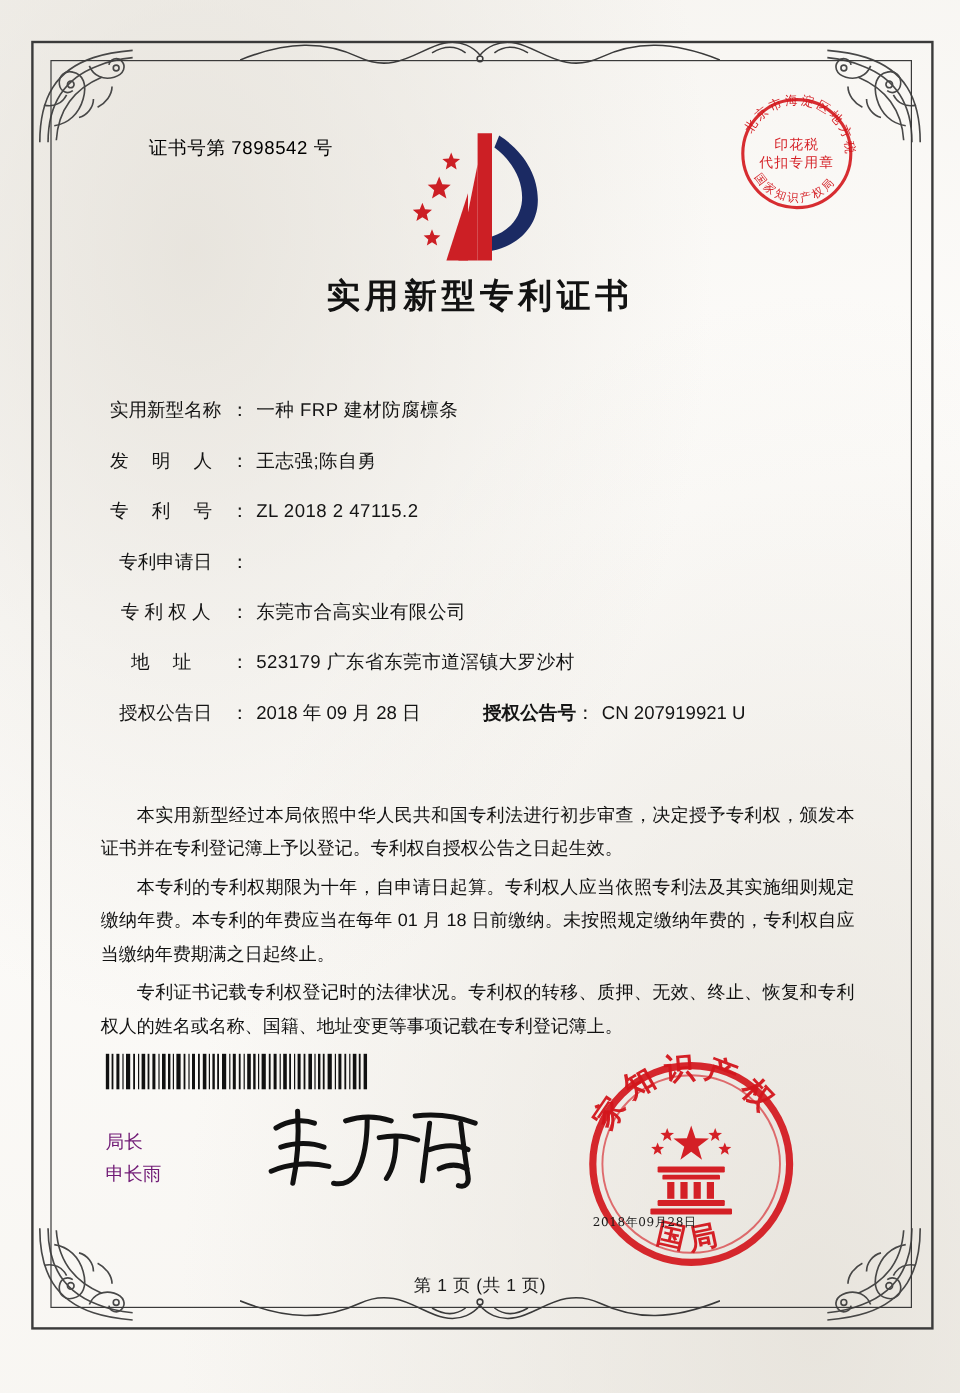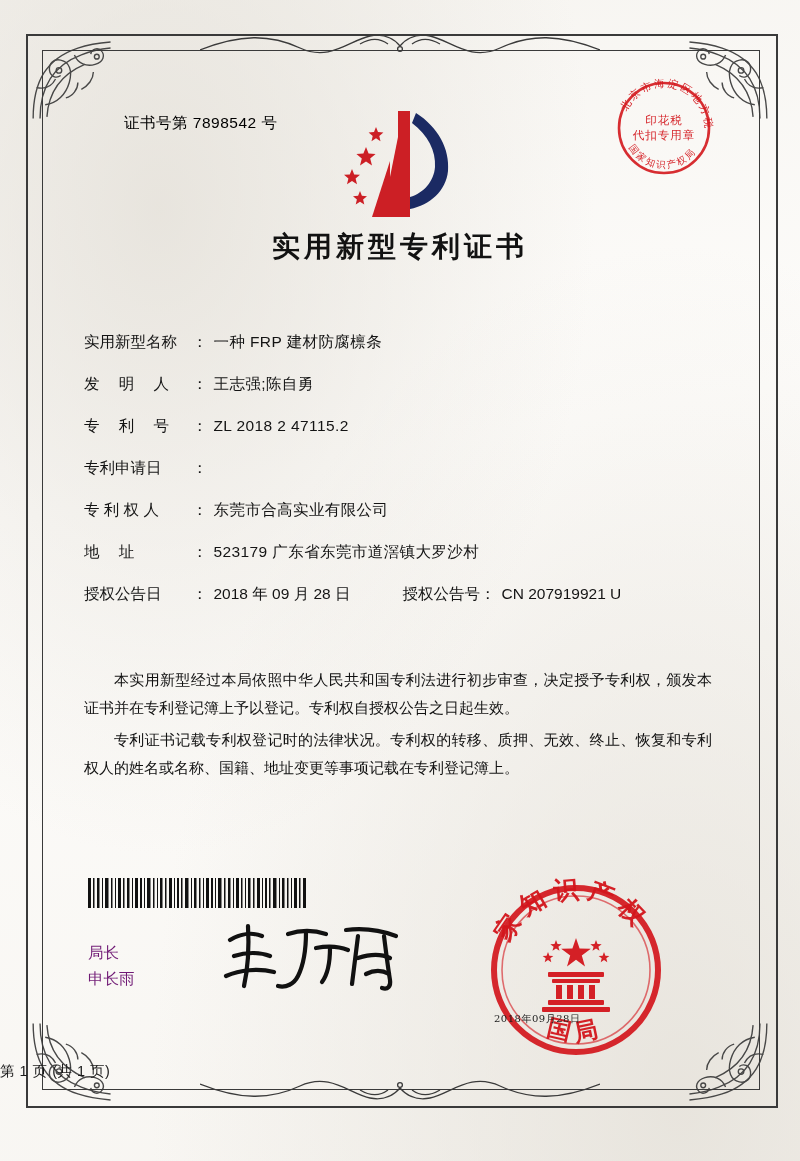--- a/index.html
+++ b/index.html
@@ -111,35 +111,36 @@
     align-items: baseline;
     margin-bottom: 21px;
     font-size: 15.5px;
     color: #141414;
   }
   .field-label {
     width: 108px;
     flex: none;
     letter-spacing: 0px;
     white-space: nowrap;
+    text-align: center;
   }
   .field-label.spaced { letter-spacing: 7.5px; }
   .field-colon { flex: none; margin-right: 6px; }
   .field-value {
     flex: 1;
     letter-spacing: 0.4px;
   }
 
   
   .field-row.two-col .pair-right {
     display: flex;
     align-items: baseline;
     margin-left: 52px;
   }
-  .pair-right .field-label { width: auto; }
+  .pair-right .field-label { width: auto; font-weight: bold; }
 
   
   .body-text {
     position: absolute;
     left: 84px; top: 666px;
     width: 628px;
     font-family: Liberation Sans, sans-serif;
     font-size: 15px;
     line-height: 28px;
     color: #111111;
@@ -189,21 +190,21 @@
     font-family: "DejaVu Serif", serif;
     font-size: 10px;
     color: #1b1b1b;
     letter-spacing: 0.5px;
   }
 
   
   .footer {
     position: absolute;
     left: 0; right: 0; top: 1062px;
-    text-align: left;
+    text-align: center;
     font-size: 14.5px;
     color: #1a1a1a;
     letter-spacing: 0.5px;
   }
 </style>
 </head>
 <body>
 
 <div id="page">
   <div id="paper-tint"></div>
@@ -371,20 +372,21 @@
       <span class="pair-right">
         <span class="field-label">授权公告号</span>
         <span class="field-colon">：</span>
         <span>CN 207919921 U</span>
       </span>
     </div>
   </div>
 
   <div class="body-text">
     <p>本实用新型经过本局依照中华人民共和国专利法进行初步审查，决定授予专利权，颁发本证书并在专利登记簿上予以登记。专利权自授权公告之日起生效。</p>
+    <p>本专利的专利权期限为十年，自申请日起算。专利权人应当依照专利法及其实施细则规定缴纳年费。本专利的年费应当在每年 01 月 18 日前缴纳。未按照规定缴纳年费的，专利权自应当缴纳年费期满之日起终止。</p>
     <p>专利证书记载专利权登记时的法律状况。专利权的转移、质押、无效、终止、恢复和专利权人的姓名或名称、国籍、地址变更等事项记载在专利登记簿上。</p>
   </div>
 
   <div class="barcode">
     <svg viewBox="0 0 218 30" preserveAspectRatio="none">
       <g fill="#111111">
         <rect x="0" y="0" width="3" height="30"></rect>
           <rect x="5" y="0" width="1.5" height="30"></rect>
         <rect x="9" y="0" width="2.5" height="30"></rect>
           <rect x="14" y="0" width="1" height="30"></rect>

